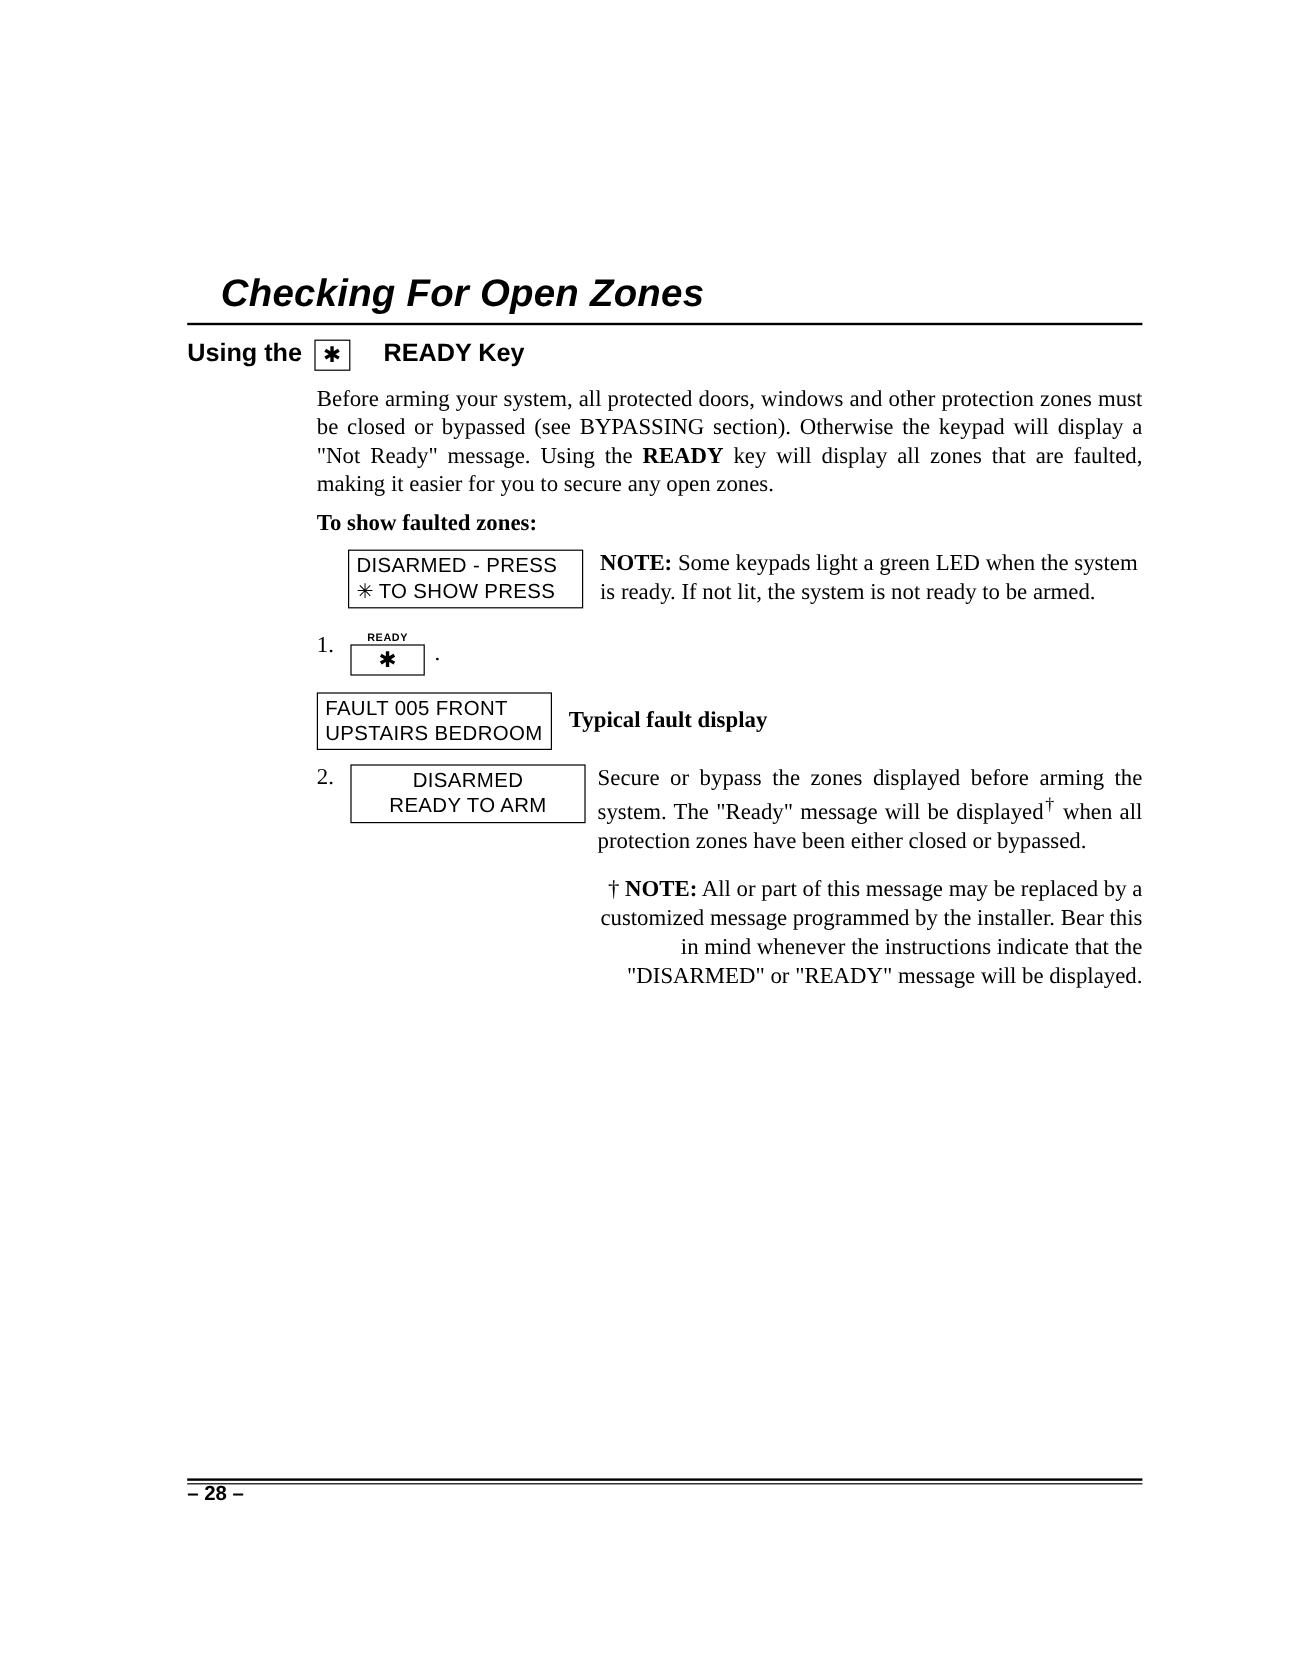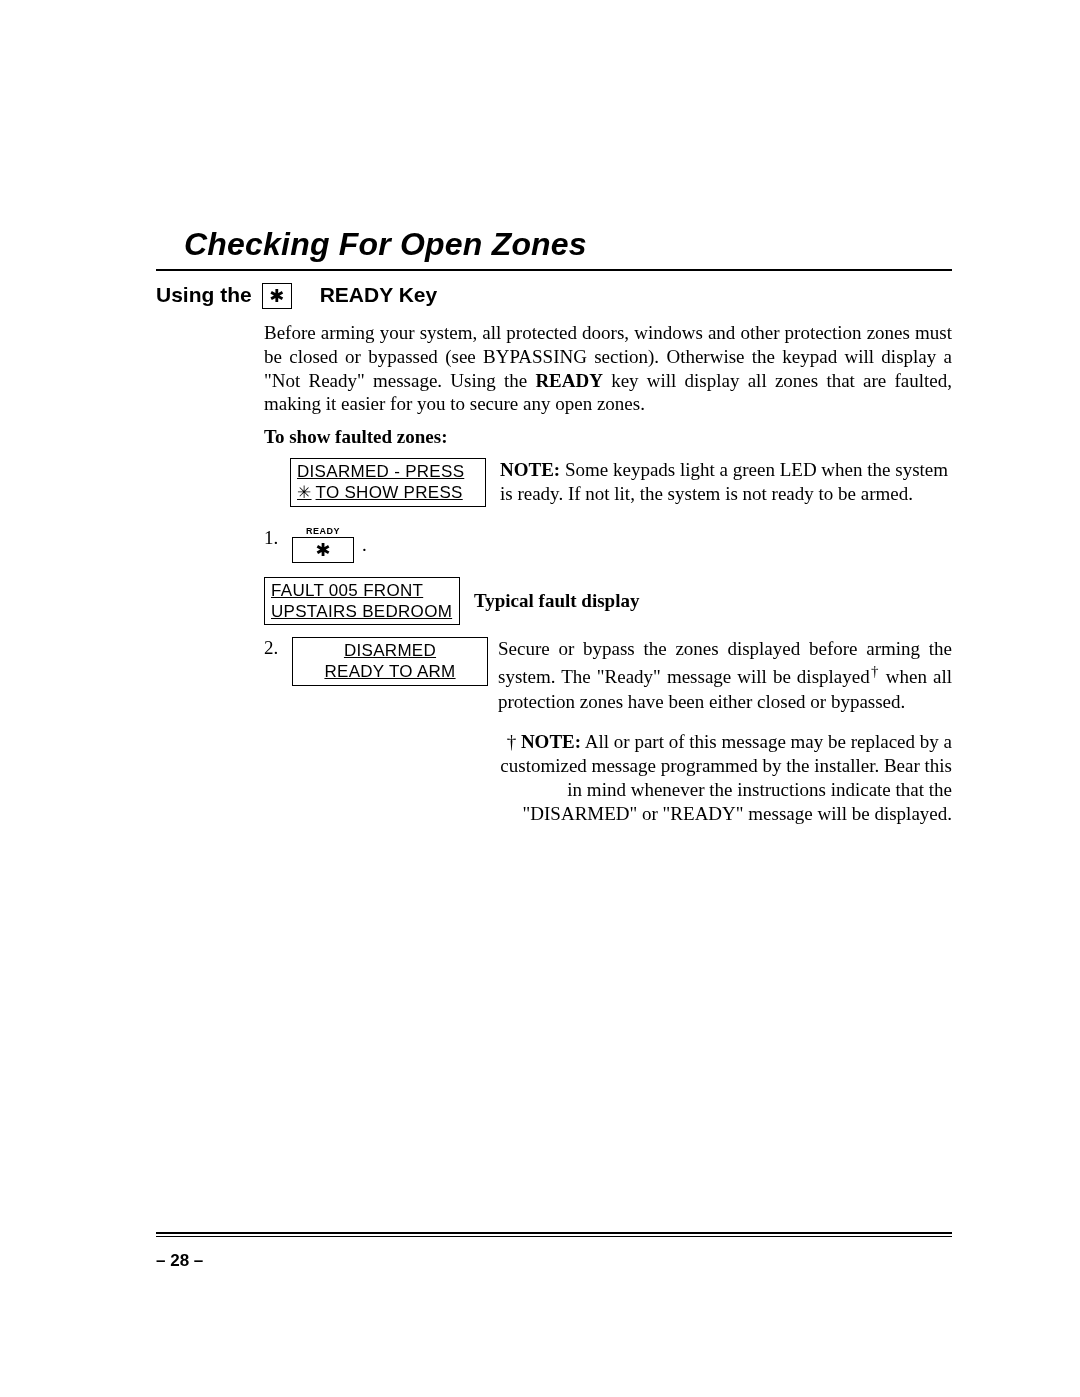--- a/index.html
+++ b/index.html
@@ -85,21 +85,21 @@
     border: 1.5px solid #000;
     font-family: Arial, Helvetica, sans-serif;
     font-size: 17px;
     line-height: 1.25;
     padding: 2px 6px;
     width: 196px;
     box-sizing: border-box;
     text-align: left;
     letter-spacing: 0.3px;
   }
-  .lcd .lcd-line { white-space: nowrap; display:flex; align-items:center; gap:4px;text-decoration:underline;}
+  .lcd .lcd-line { white-space: nowrap; display:flex; align-items:center; gap:4px;}
   .lcd .center { justify-content: center; }
   .note-block {
     flex: 1;
     font-size: 19px;
     line-height: 1.25;
     text-align: left;
   }
   .note-block .label { font-weight: bold; }
   .step {
     display: flex;
@@ -161,21 +161,21 @@
     margin: 0 0 2px 0;
   }
   .footer-rule hr.bot {
     border: none;
     border-top: 1px solid #000;
     margin: 0;
   }
   .page-num {
     position: absolute;
     left: 156px;
-    bottom: 126px;
+    bottom: 142px;
     font-family: Arial, Helvetica, sans-serif;
     font-weight: bold;
     font-size: 17px;
     margin-top: 44px;
   }
   .star { font-family: Arial, sans-serif; }
 </style>
 </head>
 <body>
 

